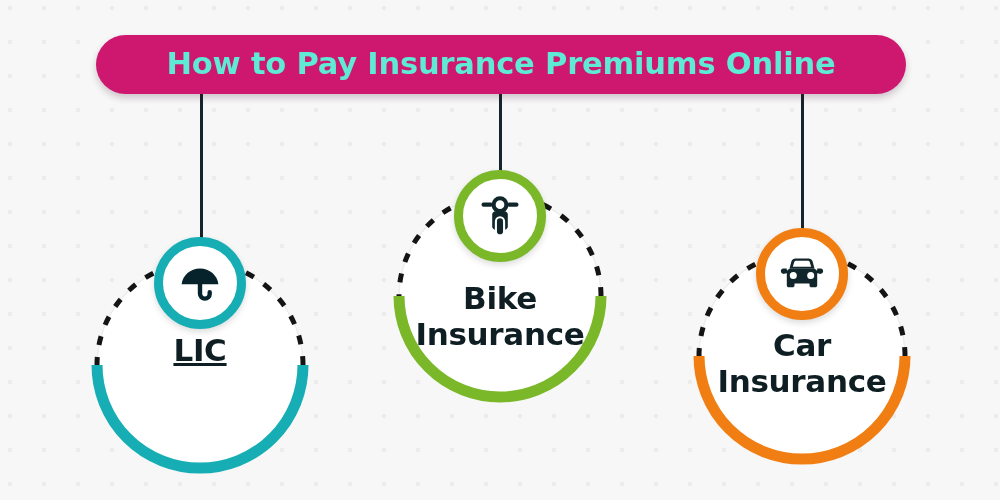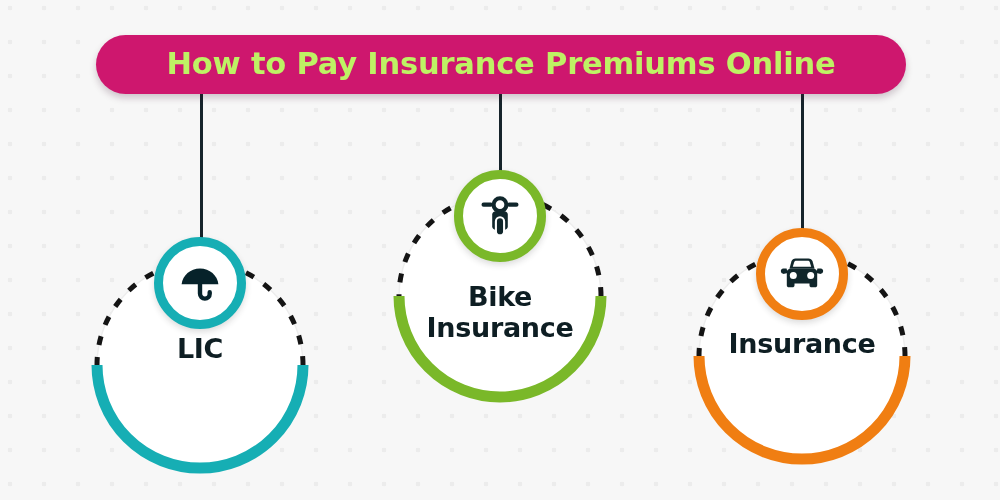--- a/index.html
+++ b/index.html
@@ -35,21 +35,21 @@
     height: 59px;
     border-radius: 34px;
     background: #ce176e;
     box-shadow: 0 4px 7px rgba(60, 20, 45, 0.22);
     display: flex;
     align-items: center;
     justify-content: center;
     z-index: 6;
   }
   #title-banner .title-text {
-    color: #bef264;
+    color: #5eead4;
     font-size: 30.5px;
     font-weight: 700;
     letter-spacing: -0.2px;
     white-space: nowrap;
     line-height: 1;
     text-align: center;
   }
 
   
   .connector {
@@ -73,21 +73,21 @@
     display: block;
     overflow: visible;
   }
   .node-label {
     position: absolute;
     left: 0;
     width: 100%;
     text-align: center;
     color: #0e1e23;
     font-weight: 700;
-    font-size: 27px;
+    font-size: 31px;
     line-height: 1.16;
     letter-spacing: -0.3px;
     pointer-events: none;
   }
   .badge {
     position: absolute;
     border-radius: 50%;
     background: #ffffff;
     display: flex;
     align-items: center;
@@ -114,21 +114,21 @@
   <div class="node" style="left:90px; top:255px; width:220px; height:220px;">
     <div class="node-circle-wrap">
       <svg width="220" height="220" viewBox="0 0 220 220" aria-hidden="true">
         <circle cx="110" cy="110" r="103" fill="#ffffff" stroke="#ededed" stroke-width="1.5"></circle>
 
         <path d="M 213 110 A 103 103 0 0 0 7 110" fill="none" stroke="#141414" stroke-width="5" stroke-dasharray="9 12" stroke-linecap="butt"></path>
 
         <path d="M 7 110 A 103 103 0 0 0 213 110" fill="none" stroke="#16aeb4" stroke-width="11" stroke-linecap="butt"></path>
       </svg>
     </div>
-    <div class="node-label" style="top:78px;">
+    <div class="node-label" style="top:78px;text-decoration:underline;">
       <div>LIC</div>
     </div>
     <div class="badge" style="left:64px; top:-18px; width:92px; height:92px; border:9px solid #16aeb4;">
       <span>
         <svg width="44" height="44" viewBox="0 0 44 44">
           <path d="M22 7.5 C12.2 7.5 4.6 14.6 3.6 23.2 L40.4 23.2 C39.4 14.6 31.8 7.5 22 7.5 Z" fill="#06222a"></path>
           <path d="M22 23.2 L22 32.6 C22 35.6 24.2 37.6 26.9 37.6 C29.6 37.6 31.7 35.6 31.7 32.8 L31.7 31.2" fill="none" stroke="#06222a" stroke-width="4.4" stroke-linecap="round"></path>
         </svg>
       </span>
     </div>
@@ -165,20 +165,21 @@
 
   <div class="node" style="left:692px; top:246px; width:220px; height:220px;">
     <div class="node-circle-wrap">
       <svg width="220" height="220" viewBox="0 0 220 220" aria-hidden="true">
         <circle cx="110" cy="110" r="103" fill="#ffffff" stroke="#ededed" stroke-width="1.5"></circle>
         <path d="M 213 110 A 103 103 0 0 0 7 110" fill="none" stroke="#141414" stroke-width="5" stroke-dasharray="9 12" stroke-linecap="butt"></path>
         <path d="M 7 110 A 103 103 0 0 0 213 110" fill="none" stroke="#f07e12" stroke-width="11" stroke-linecap="butt"></path>
       </svg>
     </div>
     <div class="node-label" style="top:82px;">
+      <div>Car</div>
       <div>Insurance</div>
     </div>
     <div class="badge" style="left:64px; top:-18px; width:92px; height:92px; border:9px solid #f07e12;">
       <span>
         <svg width="48" height="48" viewBox="0 0 48 48">
 
           <path d="M5.4 18.6 C3.6 18.6 2.6 20 2.9 21.6 C3.2 23.2 4.6 24.2 6.4 23.8 L9.6 23.0 L8.6 18.6 Z" fill="#10262b"></path>
           <path d="M42.6 18.6 C44.4 18.6 45.4 20 45.1 21.6 C44.8 23.2 43.4 24.2 41.6 23.8 L38.4 23.0 L39.4 18.6 Z" fill="#10262b"></path>
 
           <path d="M13.4 11.6 C14.0 9.6 15.6 8.5 17.6 8.5 L30.4 8.5 C32.4 8.5 34.0 9.6 34.6 11.6 L36.6 18.8 L11.4 18.8 Z" fill="#10262b"></path>

